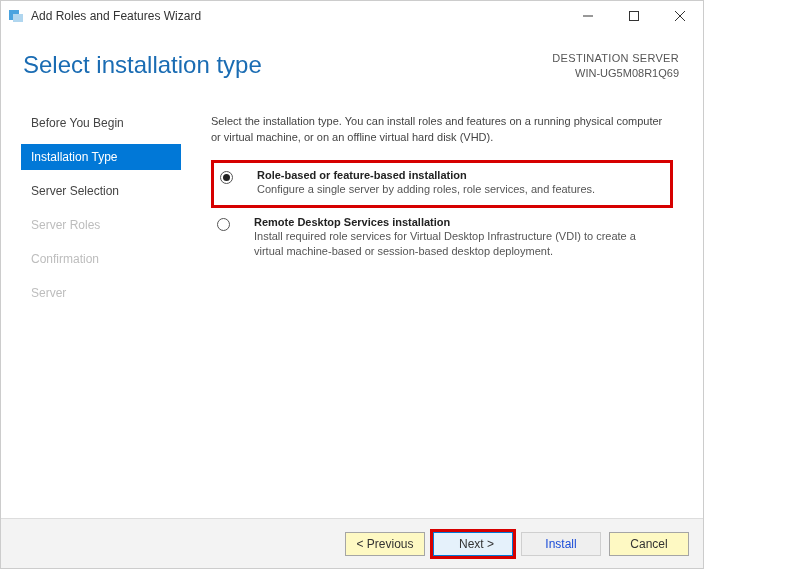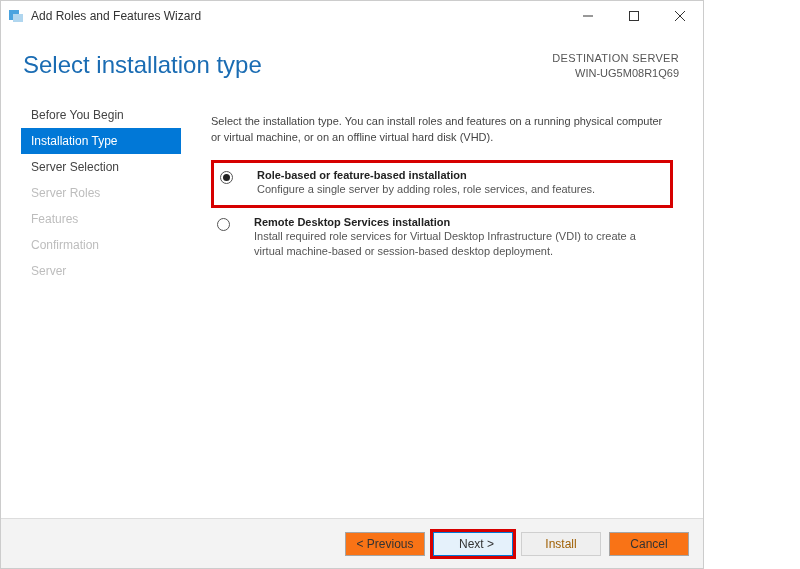--- a/index.html
+++ b/index.html
@@ -78,20 +78,21 @@
   .sidebar {
     width: 160px;
     flex: 0 0 160px;
     padding-top: 6px;
   }
   .step {
     padding: 6px 10px;
     font-size: 12px;
     color: #444;
     cursor: default;
+    margin-top: 8px;
   }
   .step.active {
     background: #0178d7;
     color: #fff;
   }
   .step.disabled {
     color: #bdbdbd;
   }
   .main {
     flex: 1;
@@ -144,31 +145,31 @@
     align-items: center;
     justify-content: flex-end;
     padding: 0 14px;
     gap: 8px;
     background: #f3f3f3;
   }
   .btn {
     min-width: 80px;
     height: 24px;
     font-size: 12px;
-    background: #f97316;
+    background: #fef9c3;
     border: 1px solid #a5a5a5;
     color: #333;
     display: inline-flex;
     align-items: center;
     justify-content: center;
     padding: 0 10px;
     cursor: default;
   }
   .btn.disabled {
-    color: #a16207;
+    color: #1d4ed8;
     border-color: #cfcfcf;
     background: #efefef;
   }
   .btn.primary {
     border: 1px solid #0178d7;
     background: #e5f1fb;
   }
   .btn.highlighted {
     outline: 3px solid #d60000;
     outline-offset: 0;
@@ -216,21 +217,20 @@
       <div>WIN-UG5M08R1Q69</div>
     </div>
   </div>
 
   <div class="body">
     <div class="sidebar">
       <div class="step">Before You Begin</div>
       <div class="step active">Installation Type</div>
       <div class="step">Server Selection</div>
       <div class="step disabled">Server Roles</div>
-      <div class="step disabled">Features</div>
       <div class="step disabled">Confirmation</div>
       <div class="step disabled">Server</div>
     </div>
 
     <div class="main">
       <div class="intro">Select the installation type. You can install roles and features on a running physical computer or virtual machine, or on an offline virtual hard disk (VHD).</div>
 
       <div class="option highlighted">
         <div class="radio selected"></div>
         <div class="opt-text">

